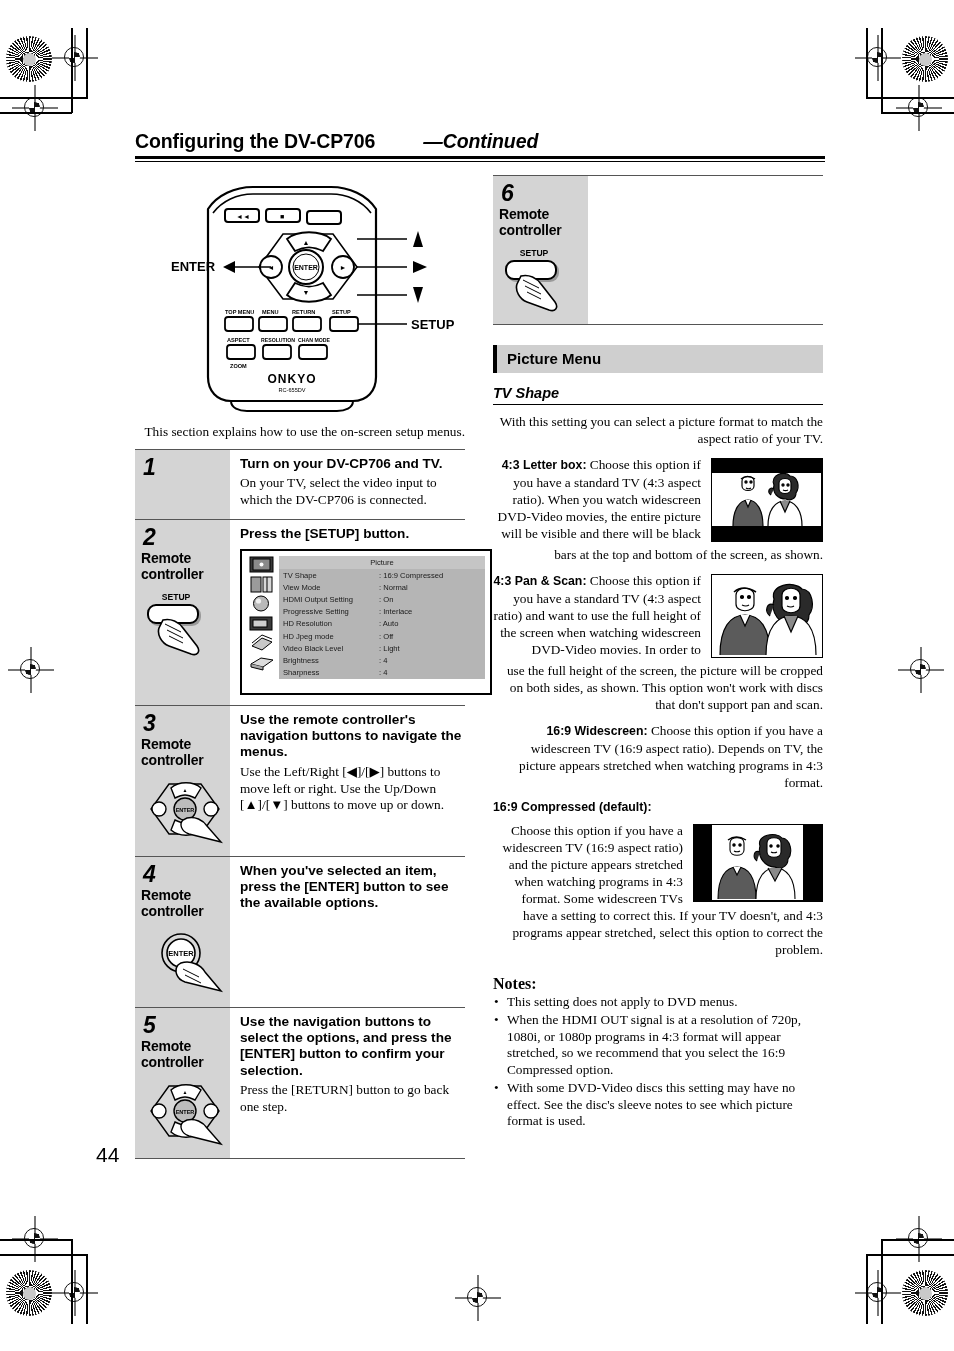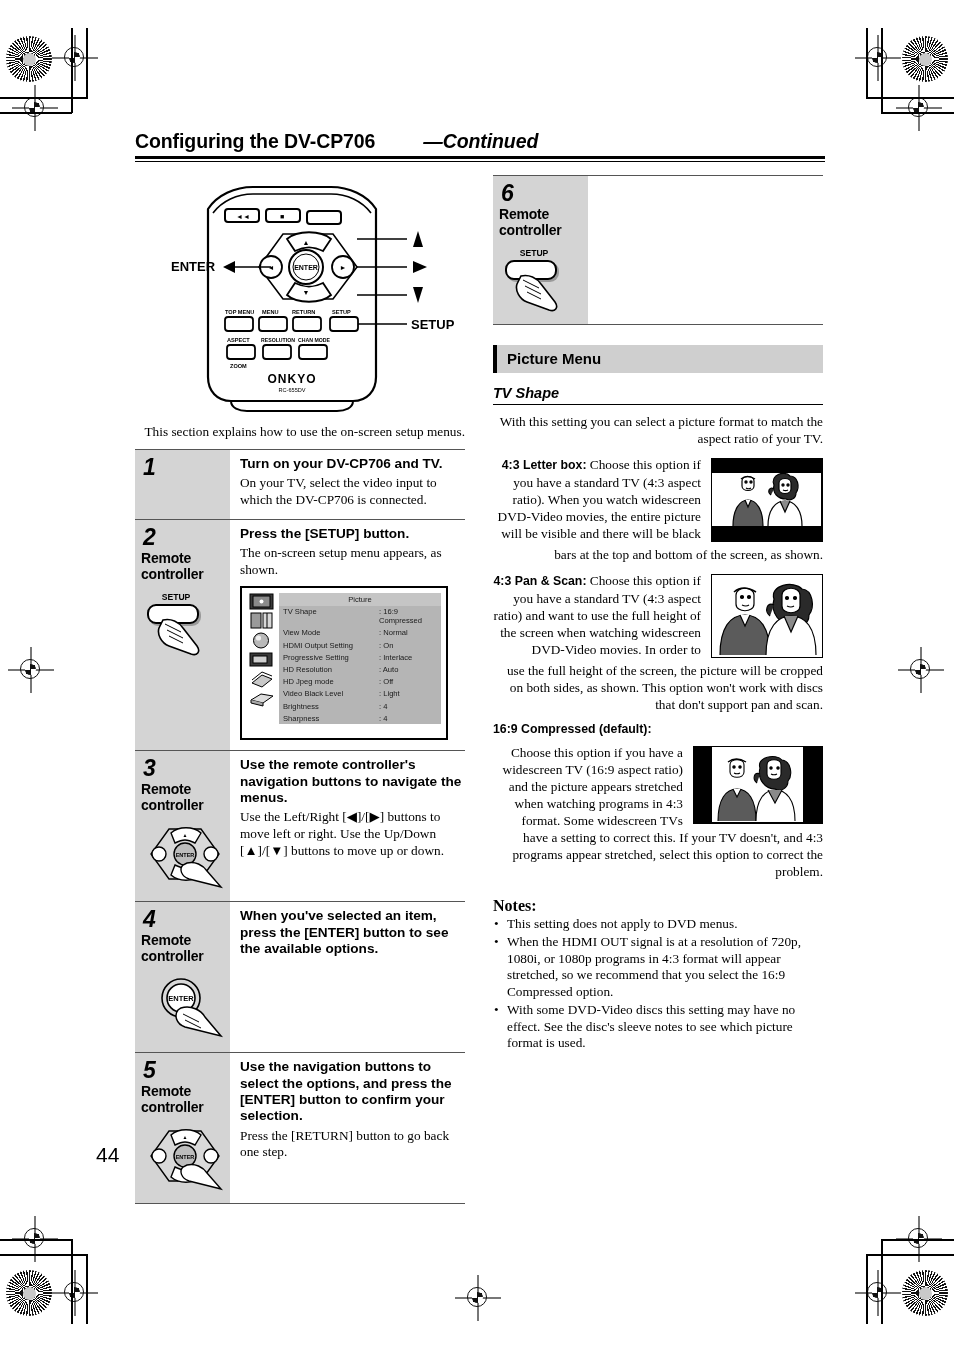--- a/index.html
+++ b/index.html
@@ -183,21 +183,21 @@
     box-shadow: 2px 2px 0 #9a9a9a;
     box-sizing: border-box;
   }
   .navpad { position: relative; width: 86px; height: 70px; margin: 8px 0 0 2px; }
   .enter-illus { position: relative; width: 86px; height: 70px; margin: 8px 0 0 4px; }
 
   
   .osd {
     border: 2px solid #000;
     background: #fff;
-    width: 208px;
+    width: 252px;
     padding: 5px;
     margin-top: 7px;
     box-sizing: border-box;
     display: flex;
   }
   .osd-icons { width: 32px; flex: 0 0 32px; }
   .osd-ico {
     width: 27px; height: 17px; margin: 0 0 2.5px 1px;
     position: relative;
   }
@@ -454,21 +454,20 @@
               <div class="cap">SETUP</div>
               <div class="btn"></div>
               <svg width="70" height="40" style="position:absolute;left:12px;top:24px;">
                 <path d="M10 4 C18 2 26 6 30 12 L44 30 C48 36 44 40 38 38 L16 30 C8 27 4 18 6 12 Z" fill="#fff" stroke="#000" stroke-width="1.6"></path>
                 <path d="M12 8 L28 16 M14 14 L30 22 M16 20 L30 27" stroke="#000" stroke-width="1"></path>
               </svg>
             </div>
           </div>
           <div class="step-body">
             <p class="step-title">Press the [SETUP] button.</p>
-            <p class="step-text">The on-screen setup menu appears, as shown.</p>
 
             <div class="osd">
               <div class="osd-icons">
                 <div class="osd-ico">
                   <svg width="27" height="17">
                       <rect x="2" y="1" width="23" height="15" fill="#3a3a3a" stroke="#000"></rect>
                       <rect x="5" y="3" width="17" height="11" fill="#8a8a8a" stroke="#000"></rect>
                       <circle cx="13.5" cy="8.5" r="2" fill="#fff"></circle>
                     </svg>
                 </div>
@@ -702,20 +701,26 @@
             </svg>
           </div>
         </div>
         <p class="body" style="margin-bottom:0;">
           <span class="lbl-term">4:3 Pan &amp; Scan:</span>
           <span>Choose this option if you have a standard TV (4:3 aspect ratio) and want to use the full height of the screen when watching widescreen DVD-Video movies. In order to</span>
         </p>
         <p class="body" style="clear:both;">use the full height of the screen, the picture will be cropped on both sides, as shown. This option won't work with discs that don't support pan and scan.</p>
       </div>
 
+      <div>
+        <p class="body">
+          <span class="lbl-term">16:9 Widescreen:</span>
+          <span>Choose this option if you have a widescreen TV (16:9 aspect ratio). Depends on TV, the picture appears stretched when watching programs in 4:3 format.</span>
+        </p>
+      </div>
 
       <div class="tv-cap clearfix">
         <p class="lbl-term" style="margin:0 0 8px 0;">16:9 Compressed (default):</p>
         <div class="tvpic">
           <div class="frame" style="width:130px;height:78px;">
             <svg width="127" height="75" viewBox="0 0 127 75">
               <rect x="0" y="0" width="127" height="75" fill="#000"></rect>
               <rect x="18" y="0" width="91" height="75" fill="#ffffff"></rect>
               <g stroke="#000" stroke-width="1.1" fill="none">
                 <path d="M36 18 C36 11 50 11 50 18 L50 25 C50 32 36 32 36 25 Z" fill="#fff"></path>

